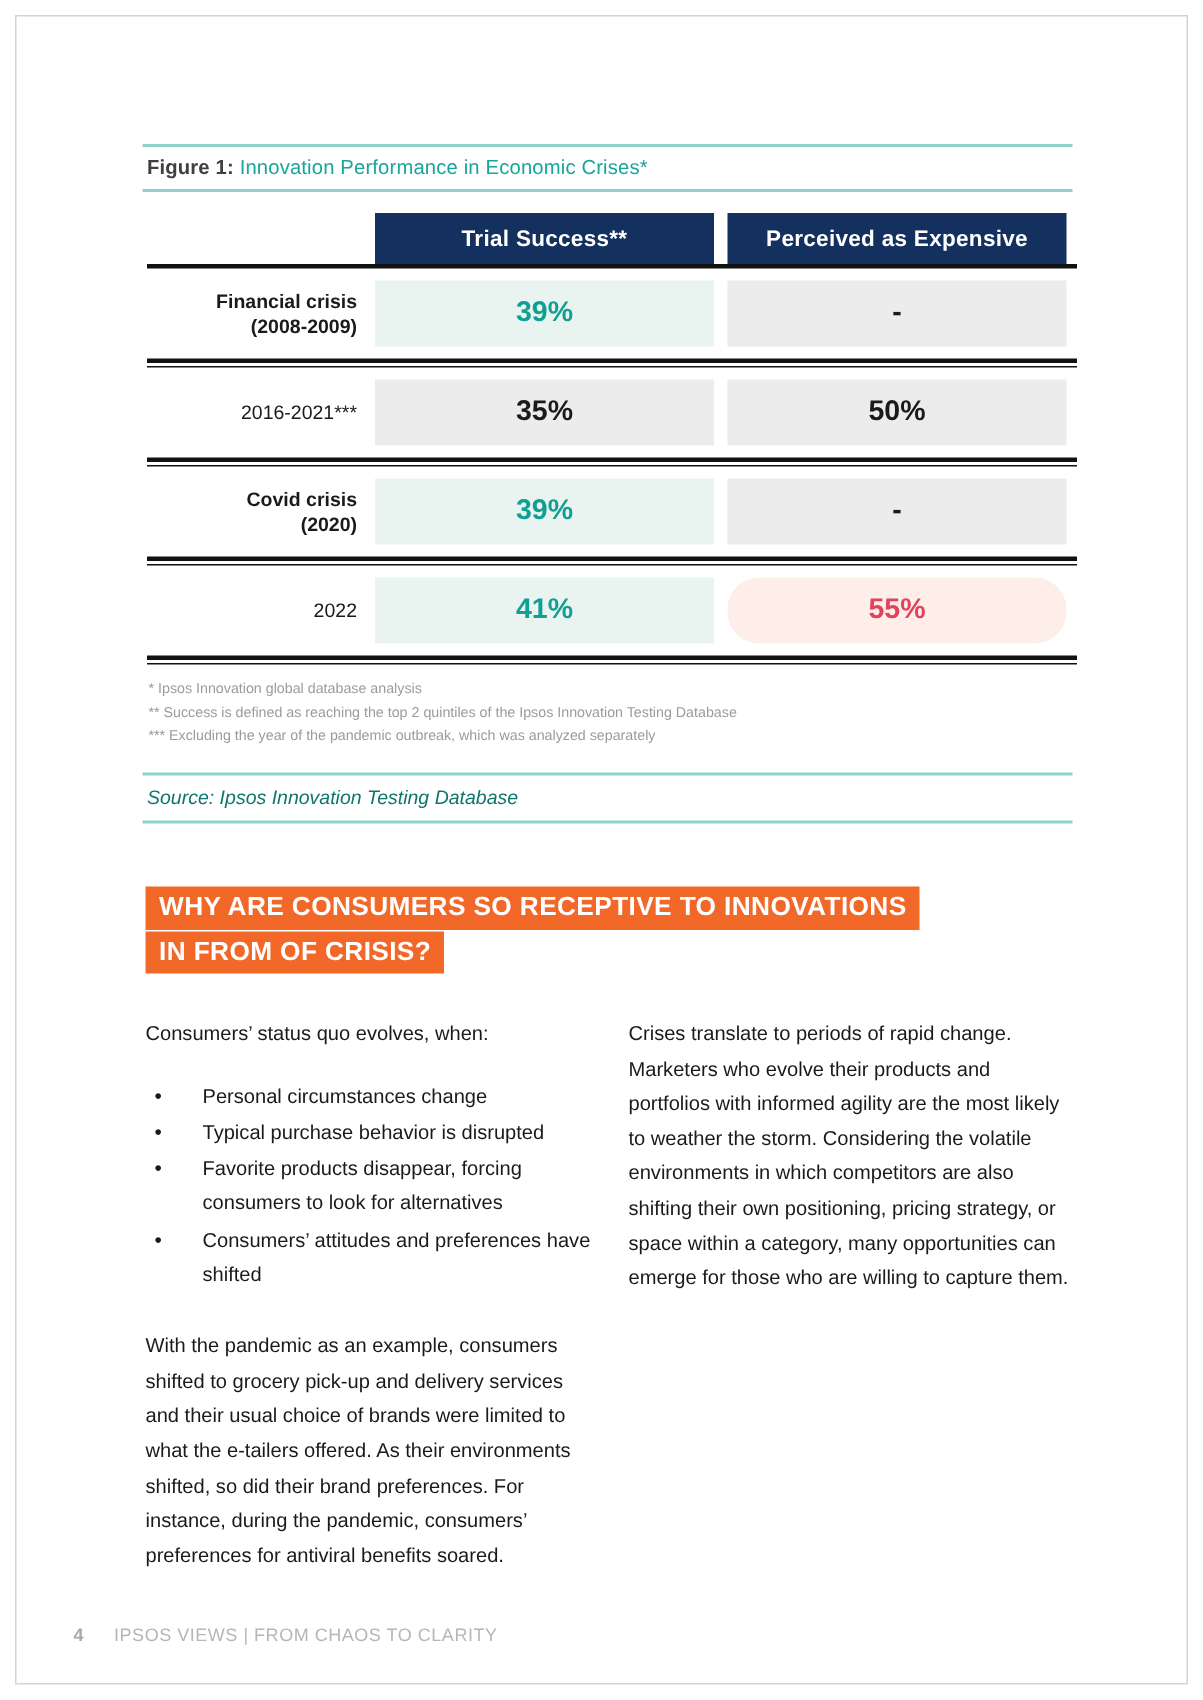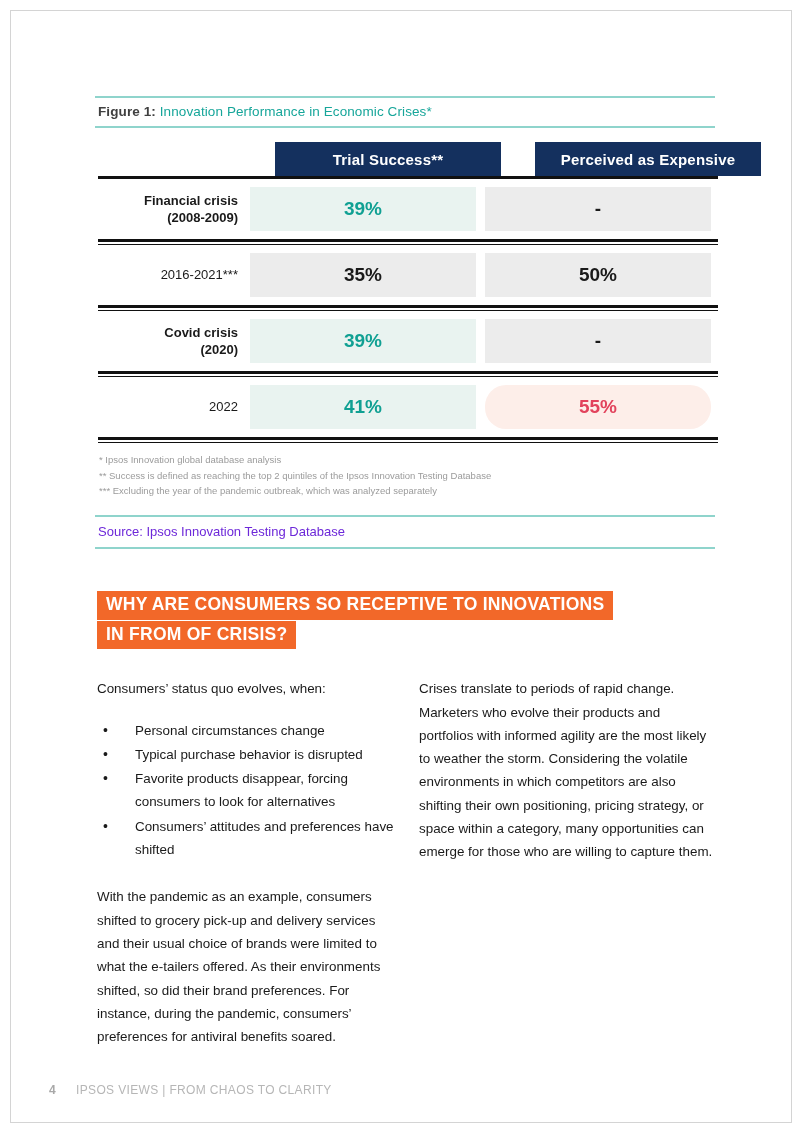--- a/index.html
+++ b/index.html
@@ -81,21 +81,21 @@
   .c-data.second { margin-left: 9px; }
 
   
   .hdr .c-data {
     background: #14305e;
     color: #ffffff;
     height: 34px;
     font-size: 15px;
     letter-spacing: .2px;
   }
-  .hdr { margin-bottom: 0; gap: 25px; }
+  .hdr { margin-bottom: 0; }
 
   .rule-thick { height: 3px; background: #111111; width: 620px; margin-left: 3px; }
   .rule-double {
     width: 620px; margin-left: 3px;
     border-top: 3px solid #111111;
     border-bottom: 1px solid #111111;
     height: 6px;
   }
 
   .body-row .c-data { height: 44px; }
@@ -114,21 +114,22 @@
     font-size: 9.5px;
     line-height: 1.65;
     color: #9b9b9b;
   }
 
   
   .src-rule { height: 2px; background: #8fd4cc; width: 620px; }
   .src-top { margin-top: 16px; }
   .source {
     font-size: 13px;
-    color: #6d28d9;
+    font-style: italic;
+    color: #0f766e;
     padding: 7px 0 8px 3px;
   }
 
   
   .heading { margin-top: 42px; margin-left: 2px; }
   .heading span {
     display: table;
     background: #f26829;
     color: #ffffff;
     font-size: 17.5px;

